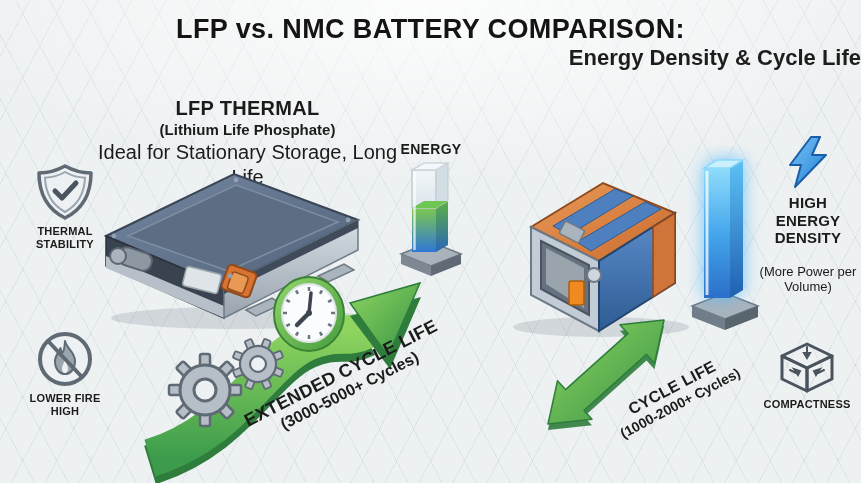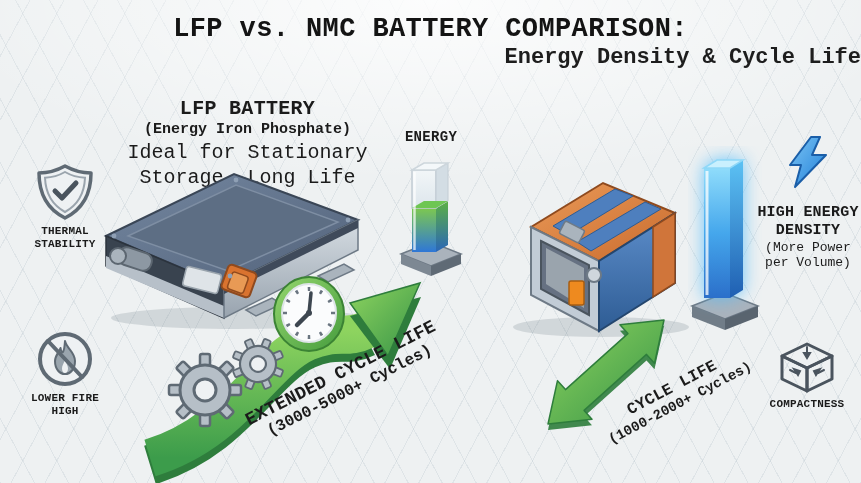--- a/index.html
+++ b/index.html
@@ -1,18 +1,18 @@
 <!DOCTYPE html>
 <html><head>
 <meta charset="utf-8">
 <style>
   html,body{margin:0;padding:0;}
   #canvas{
     position:relative;width:861px;height:483px;overflow:hidden;
-    font-family:Liberation Mono, monospace;color:#1b1b1b;
+    font-family:Liberation Sans, sans-serif;color:#1b1b1b;
     background-color:#eef1f2;
     background-image:
       radial-gradient(ellipse 700px 260px at 50% 0%, rgba(255,255,255,.85) 0%, rgba(255,255,255,0) 70%),
       repeating-linear-gradient(62deg, rgba(186,198,206,.30) 0 1px, transparent 1px 30px),
       repeating-linear-gradient(-62deg, rgba(186,198,206,.30) 0 1px, transparent 1px 30px);
   }
   .abs{position:absolute;}
   .ctr{text-align:center;}
   #title{left:0;right:0;top:14px;font-size:27px;font-weight:800;letter-spacing:.4px;color:#141414;}
   #subtitle{left:6px;right:0;top:45px;font-size:22px;font-weight:600;color:#1d1d1d;text-align:right;}
@@ -21,44 +21,44 @@
   .bh-chem{font-size:15px;font-weight:700;}
   .bh-use{font-size:20px;font-weight:400;}
   #lfp-header{left:80px;top:96px;width:335px;}
   #nmc-header{left:457px;top:96px;width:300px;}
   .feature{line-height:1.15;}
   .feature-label{font-size:11px;font-weight:800;letter-spacing:.2px;margin-top:4px;}
   #thermal{left:17px;top:163px;width:96px;}
   #fire{left:17px;top:330px;width:96px;}
   #hed{left:756px;top:136px;width:104px;}
   #hed .feature-label{font-size:15px;line-height:1.18;}
-  #hed-sub{font-size:13px;font-weight:400;line-height:1.15;margin-top:2px;}
+  #hed-sub{font-size:13px;font-weight:400;line-height:1.15;margin-top:18px;}
   #compact{left:745px;top:340px;width:124px;}
-  #energy-label{left:398px;top:129px;width:66px;font-size:14px;font-weight:800;letter-spacing:.3px;}
+  #energy-label{left:398px;top:141px;width:66px;font-size:14px;font-weight:800;letter-spacing:.3px;}
   .rot-label{line-height:1.15;transform-origin:center;}
   #lfp-arrow-label{left:222px;top:362px;width:246px;transform:rotate(-27deg);}
   #lfp-arrow-label .l1{font-size:18px;font-weight:800;letter-spacing:.3px;}
   #lfp-arrow-label .l2{font-size:16px;font-weight:700;}
   #nmc-arrow-label{left:576px;top:378px;width:200px;transform:rotate(-28deg);}
   #nmc-arrow-label .l1{font-size:16px;font-weight:800;letter-spacing:.3px;}
   #nmc-arrow-label .l2{font-size:14px;font-weight:700;}
   svg{display:block;}
   #nmc-column-svg .glow{filter:drop-shadow(0 0 9px rgba(86,189,250,.85));}
 </style>
 </head>
 <body>
 
 <div id="canvas">
 
   <div id="title" class="abs ctr">LFP vs. NMC BATTERY COMPARISON:</div>
   <div id="subtitle" class="abs ctr">Energy Density &amp; Cycle Life</div>
 
   <div id="lfp-header" class="abs ctr battery-header">
-    <div class="bh-name">LFP BATTERY</div>
-    <div class="bh-chem">(Energy Iron Phosphate)</div>
+    <div class="bh-name">LFP THERMAL</div>
+    <div class="bh-chem">(Lithium Life Phosphate)</div>
     <div class="bh-use">Ideal for Stationary Storage, Long Life</div>
   </div>
 
 
   <svg class="abs" style="left:96px;top:158px" width="268" height="172" viewBox="0 0 268 172">
     <defs>
       <linearGradient id="lfpTop" x1="0" y1="0" x2="1" y2="1">
         <stop offset="0" stop-color="#7487a0"></stop>
           <stop offset="1" stop-color="#52627a"></stop>
       </linearGradient>
@@ -257,21 +257,21 @@
   <div id="hed" class="abs ctr feature">
     <svg width="44" height="52" viewBox="0 0 44 52" style="margin:0 auto">
       <defs>
         <linearGradient id="boltG" x1="0" y1="0" x2="1" y2="1">
           <stop offset="0" stop-color="#7cc4f4"></stop>
             <stop offset="1" stop-color="#1e7fd8"></stop>
         </linearGradient>
       </defs>
       <path d="M25,1 L4,29 L15,29 L9,51 L40,19 L26,19 L34,1 Z" fill="url(#boltG)" stroke="#1a5ea8" stroke-width="2" stroke-linejoin="round"></path>
     </svg>
-    <div class="feature-label" style="margin-top:16px">HIGH ENERGY DENSITY</div>
+    <div class="feature-label" style="margin-top:6px">HIGH ENERGY DENSITY</div>
     <div id="hed-sub">(More Power per Volume)</div>
   </div>
 
   <div id="compact" class="abs ctr feature">
     <svg width="60" height="54" viewBox="0 0 60 54" style="margin:0 auto">
       <g fill="none" stroke="#4a545e" stroke-width="3" stroke-linejoin="round">
         <polygon points="30,4 55,16 30,28 5,16"></polygon>
         <polygon points="5,16 30,28 30,51 5,39"></polygon>
         <polygon points="30,28 55,16 55,39 30,51"></polygon>
       </g>

